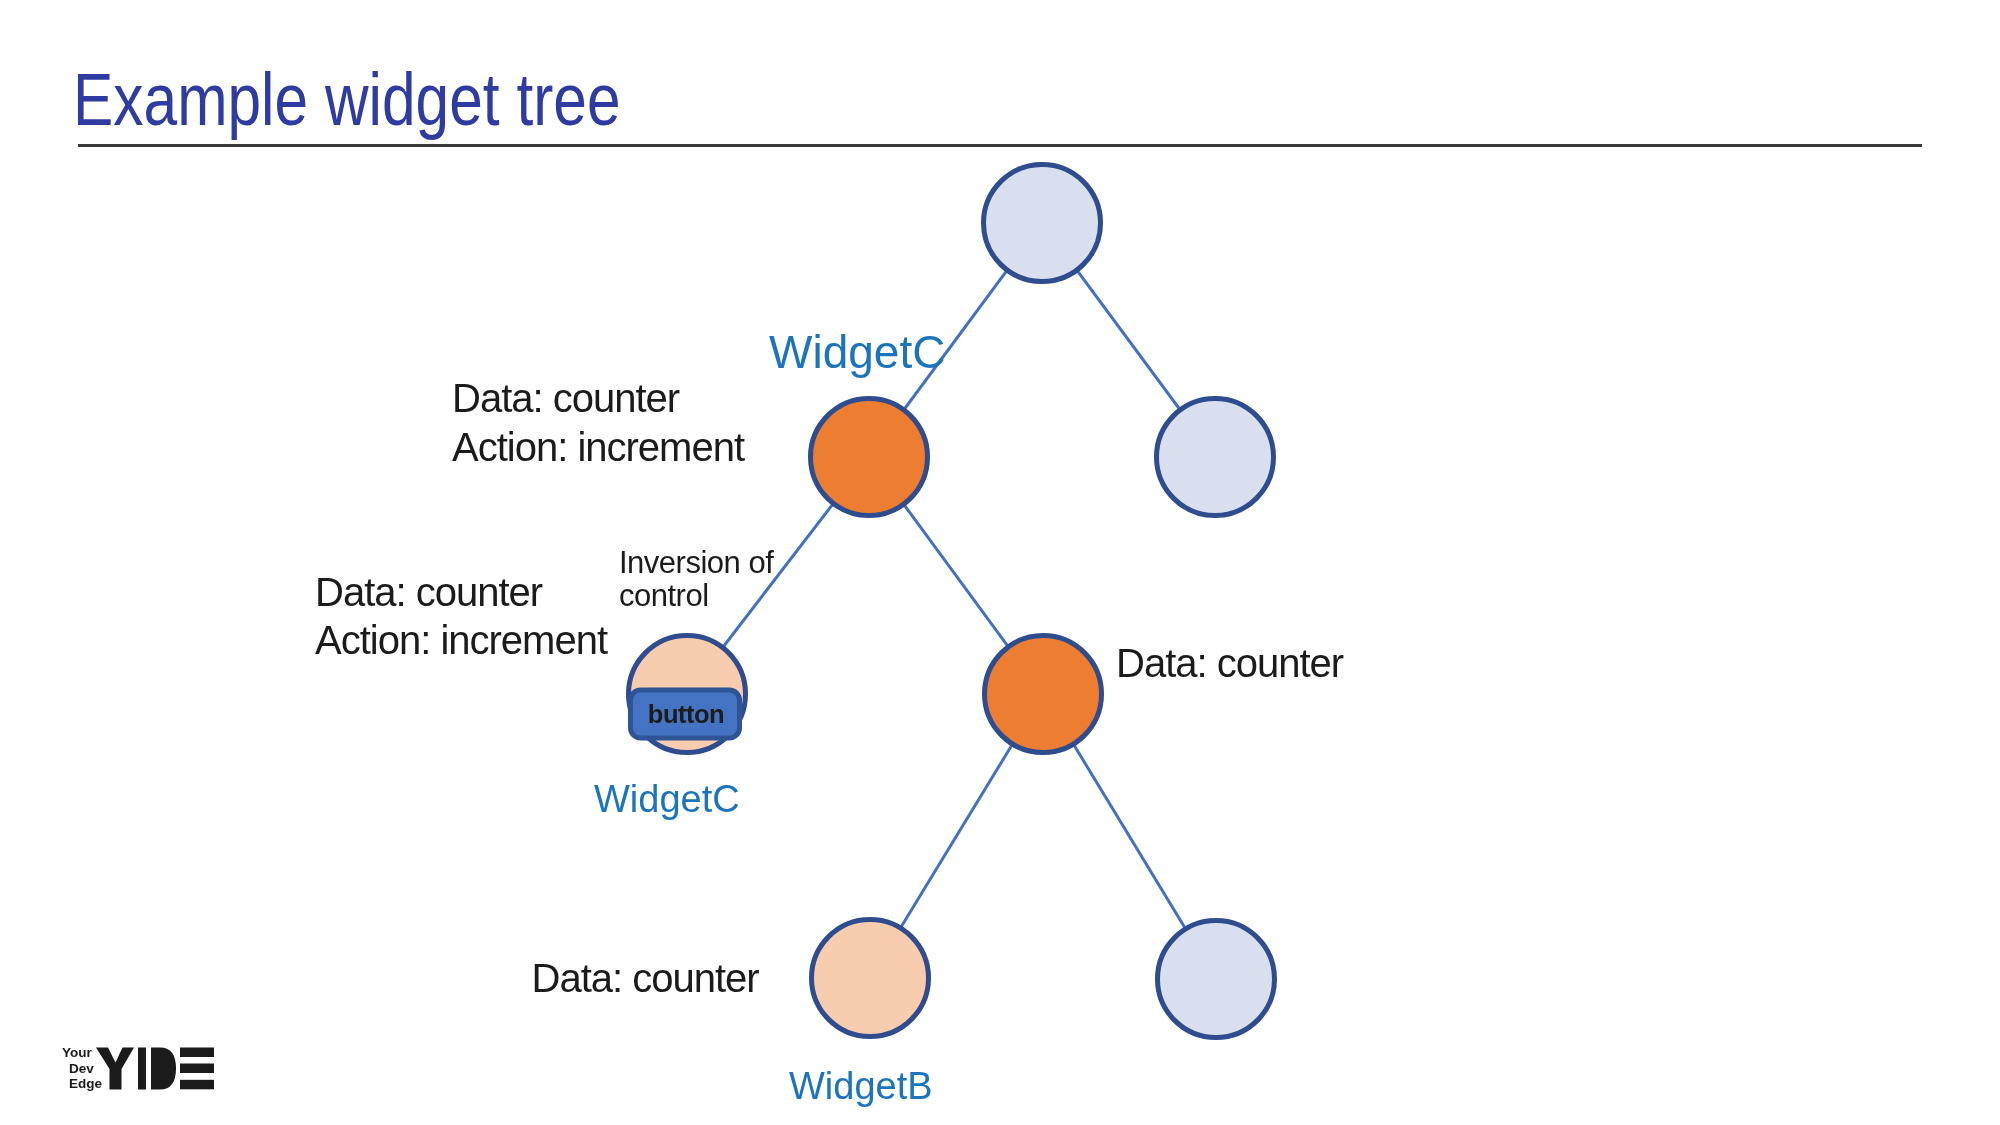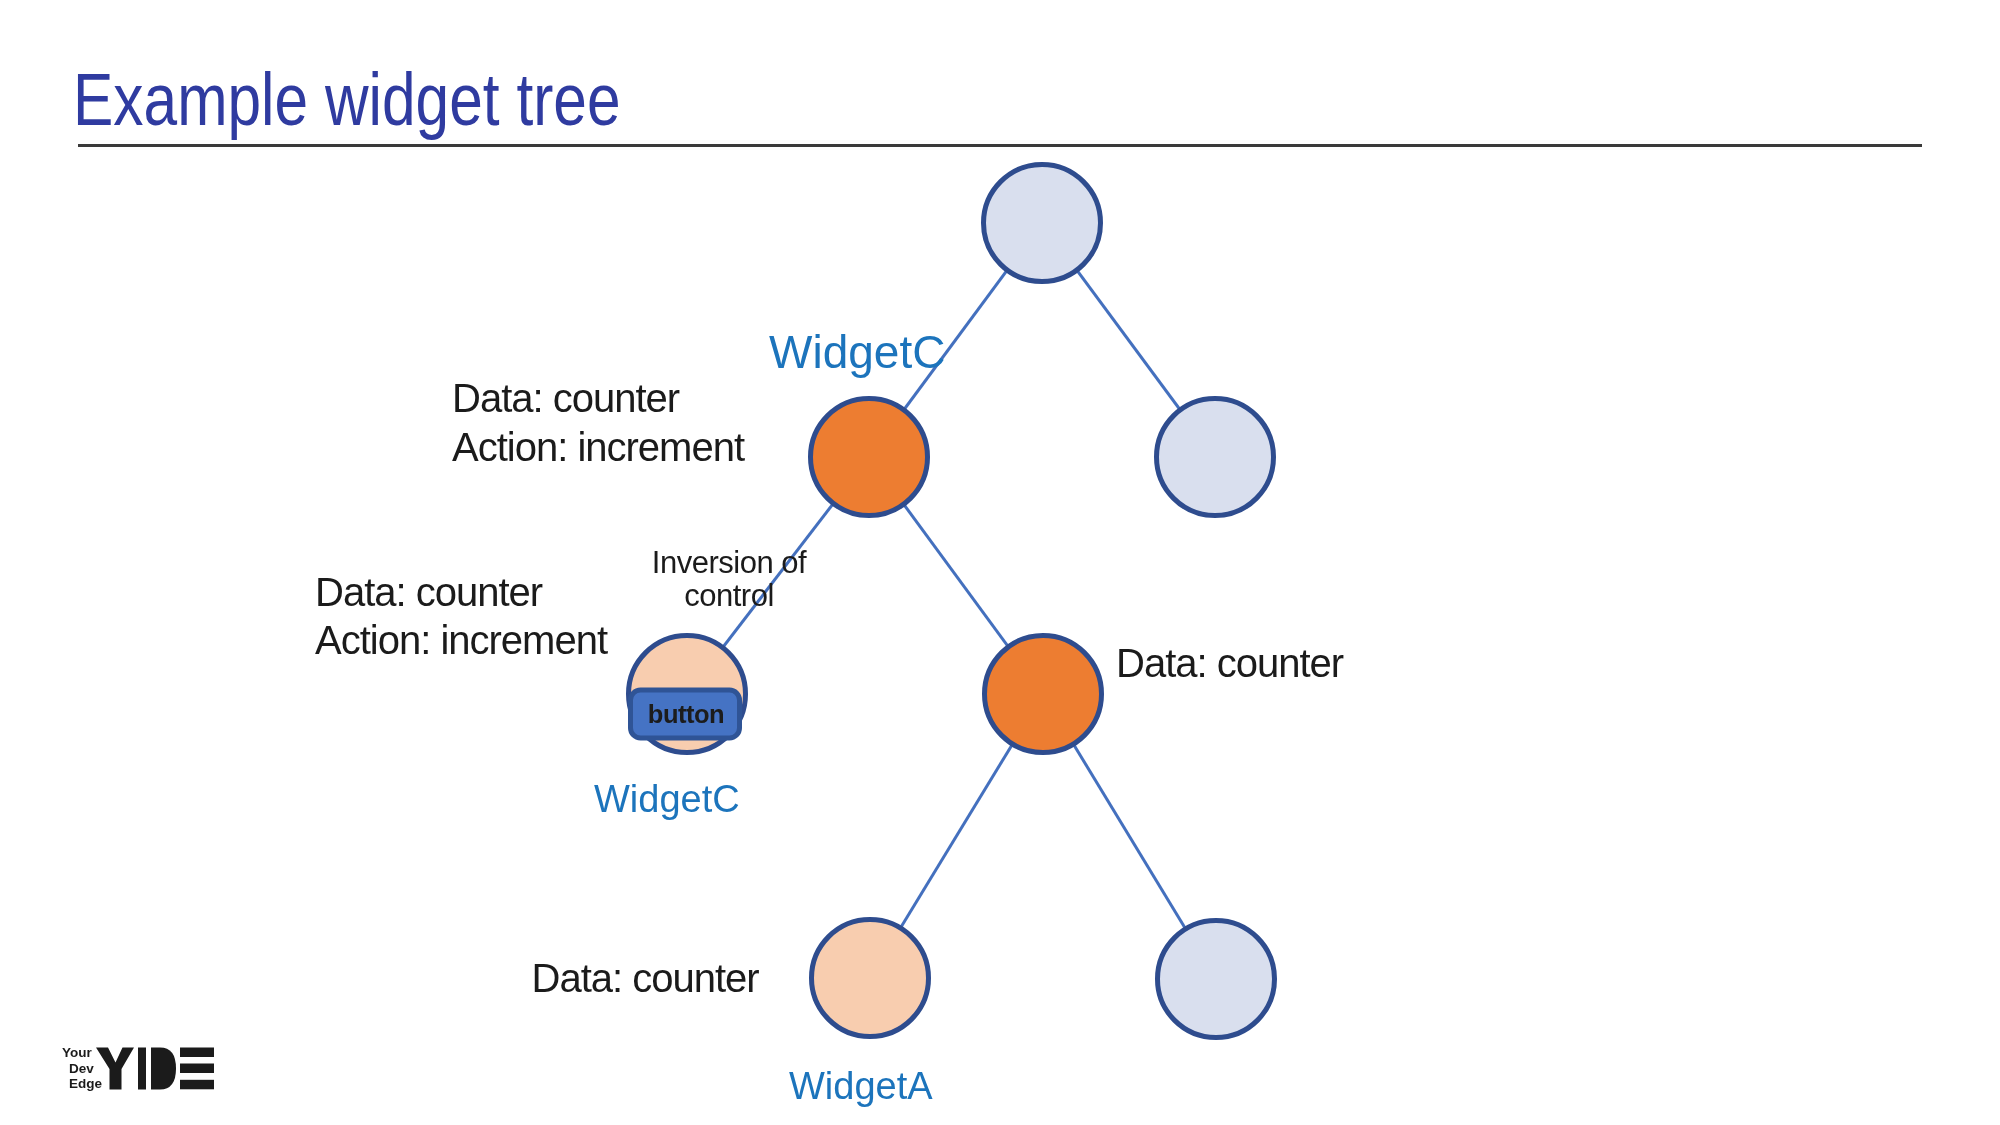--- a/index.html
+++ b/index.html
@@ -44,16 +44,16 @@
       <rect x="180" y="1079.8" width="34" height="9.5"></rect>
     </g>
   </svg>
 
   <div class="abs" style="left:452px;top:374.2px;font-size:40px;line-height:49px;letter-spacing:-1px;color:#1b1b1b;">Data: counter
 Action: increment</div>
   <div class="abs" style="left:315px;top:567.8px;font-size:40px;line-height:48px;letter-spacing:-1px;color:#1b1b1b;">Data: counter
 Action: increment</div>
   <div class="abs" style="left:1116px;top:642.6px;font-size:40px;line-height:40px;letter-spacing:-1px;color:#1b1b1b;">Data: counter</div>
   <div class="abs" style="left:531.5px;top:958.1px;font-size:40px;line-height:40px;letter-spacing:-1px;color:#1b1b1b;">Data: counter</div>
-  <div class="abs" style="left:619px;top:546.25px;width:220px;font-size:31px;line-height:33px;letter-spacing:-0.5px;color:#1b1b1b;text-align:center;white-space:normal;">Inversion of control</div>
+  <div class="abs" style="left:619px;top:546.25px;width:220px;font-size:31px;line-height:33px;letter-spacing:-0.5px;color:#1b1b1b;text-align:left;white-space:normal;">Inversion of control</div>
   <div class="abs" style="left:769px;top:333.2px;font-size:46px;line-height:38px;color:#1C74BC;">WidgetC</div>
   <div class="abs" style="left:594px;top:780.2px;font-size:38px;line-height:38px;color:#1C74BC;">WidgetC</div>
-  <div class="abs" style="left:789px;top:1066.5px;font-size:38px;line-height:38px;color:#1C74BC;">WidgetA</div>
+  <div class="abs" style="left:789px;top:1066.5px;font-size:38px;line-height:38px;color:#1C74BC;">WidgetB</div>
 
 </body></html>

